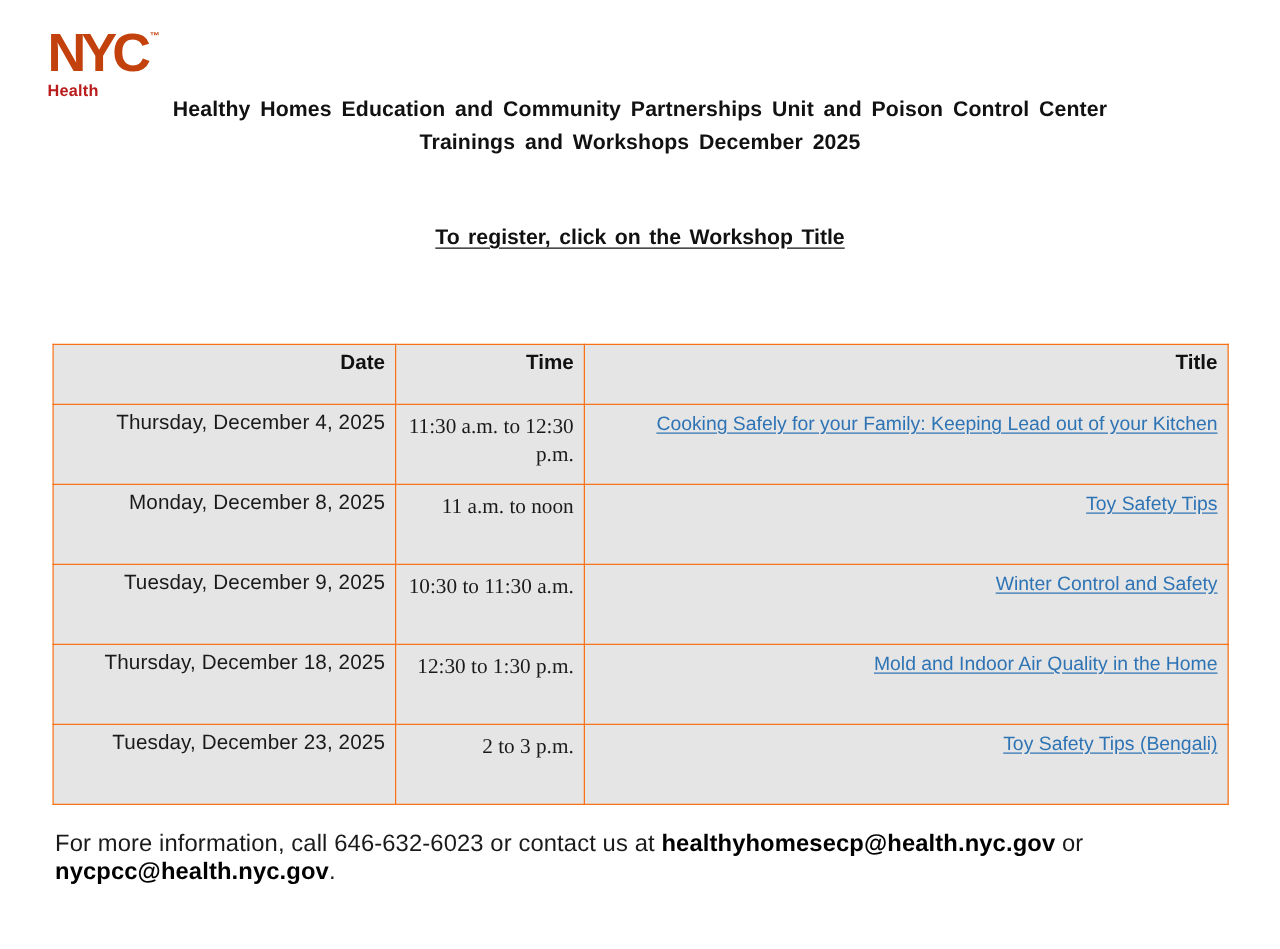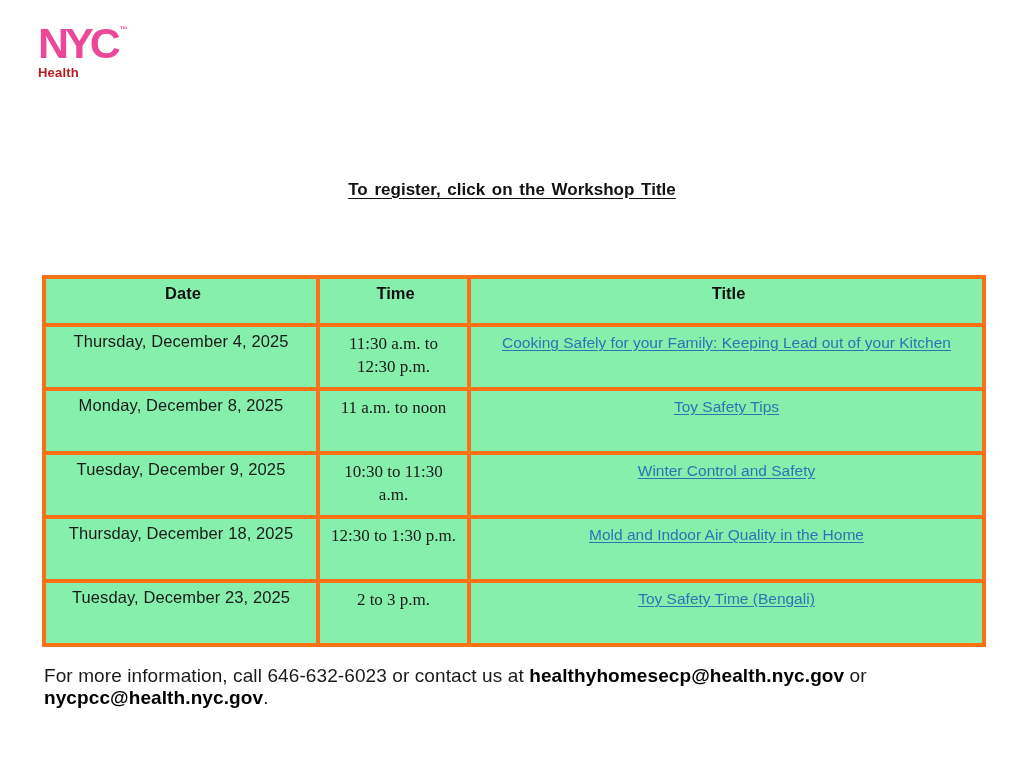--- a/index.html
+++ b/index.html
@@ -14,21 +14,21 @@
   }
 
   
   .logo { position: absolute; left: 38px; top: 22px; }
   .logo-nyc {
     font-family: "Liberation Sans", sans-serif;
     font-weight: 900;
     font-size: 43px;
     line-height: 1.0;
     letter-spacing: -4px;
-    color: #ec4899;
+    color: #c2410c;
     text-align: center;
   }
   .logo-tm { font-size: 8px; font-weight: 700; vertical-align: 26px; letter-spacing: 0; margin-left: 3px; }
   .logo-health {
     font-size: 13px;
     font-weight: 700;
     color: #b91c1c;
     margin-top: 0px;
     letter-spacing: 0.2px;
   }
@@ -62,25 +62,25 @@
     position: absolute;
     top: 275px; left: 42px;
     width: 940px;
     border-collapse: collapse;
     table-layout: fixed;
   }
   .workshops col.c-date  { width: 274px; }
   .workshops col.c-time  { width: 151px; }
   .workshops col.c-title { width: 515px; }
   .workshops th, .workshops td {
-    border: 4px solid #f97316;
+    border: 1px solid #f97316;
     vertical-align: top;
-    text-align: center;
+    text-align: right;
     box-sizing: border-box;
-    background: #86efac;
+    background: #e5e5e5;
   }
   .workshops th {
     height: 48px;
     padding: 5px 8px 5px 12px;
     font-size: 16.5px;
     font-weight: 700;
     color: #111111;
   }
   .workshops td { height: 64px; padding: 5px 8px; }
   td.cell-date {
@@ -117,20 +117,24 @@
 </head>
 <body>
 
 <div class="page">
 
   <div class="logo">
     <div class="logo-nyc"><span>NYC</span><span class="logo-tm">™</span></div>
     <div class="logo-health">Health</div>
   </div>
 
+  <div class="doc-title">
+    <div>Healthy Homes Education and Community Partnerships Unit and Poison Control Center</div>
+    <div>Trainings and Workshops December 2025</div>
+  </div>
 
   <div class="register-line">To register, click on the Workshop Title</div>
 
   <table class="workshops">
     <colgroup>
       <col class="c-date">
         <col class="c-time">
         <col class="c-title">
     </colgroup>
     <thead>
@@ -157,20 +161,20 @@
         <td class="cell-title"><a class="workshop-link" href="#">Winter Control and Safety</a></td>
       </tr>
       <tr>
         <td class="cell-date">Thursday, December 18, 2025</td>
         <td class="cell-time">12:30 to 1:30 p.m.</td>
         <td class="cell-title"><a class="workshop-link" href="#">Mold and Indoor Air Quality in the Home</a></td>
       </tr>
       <tr>
         <td class="cell-date">Tuesday, December 23, 2025</td>
         <td class="cell-time">2 to 3 p.m.</td>
-        <td class="cell-title"><a class="workshop-link" href="#">Toy Safety Time (Bengali)</a></td>
+        <td class="cell-title"><a class="workshop-link" href="#">Toy Safety Tips (Bengali)</a></td>
       </tr>
     </tbody>
   </table>
 
   <div class="footer"><span>For more information, call 646-632-6023 or contact us at </span><b>healthyhomesecp@health.nyc.gov</b><span> or </span><b>nycpcc@health.nyc.gov</b><span>.</span></div>
 
 </div>
 
 </body></html>

